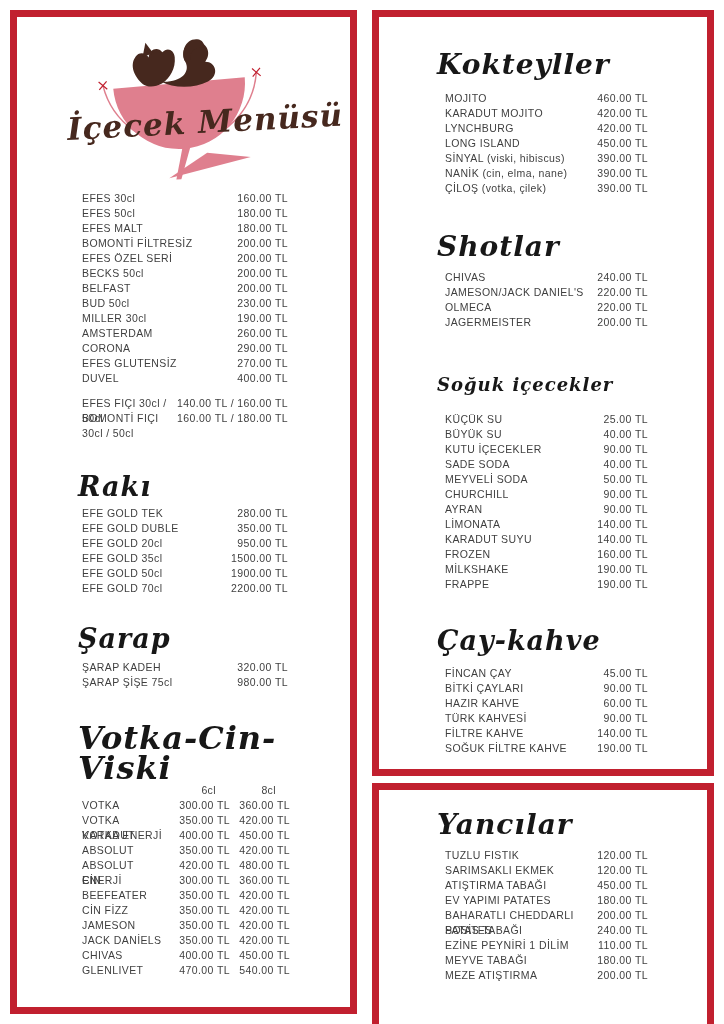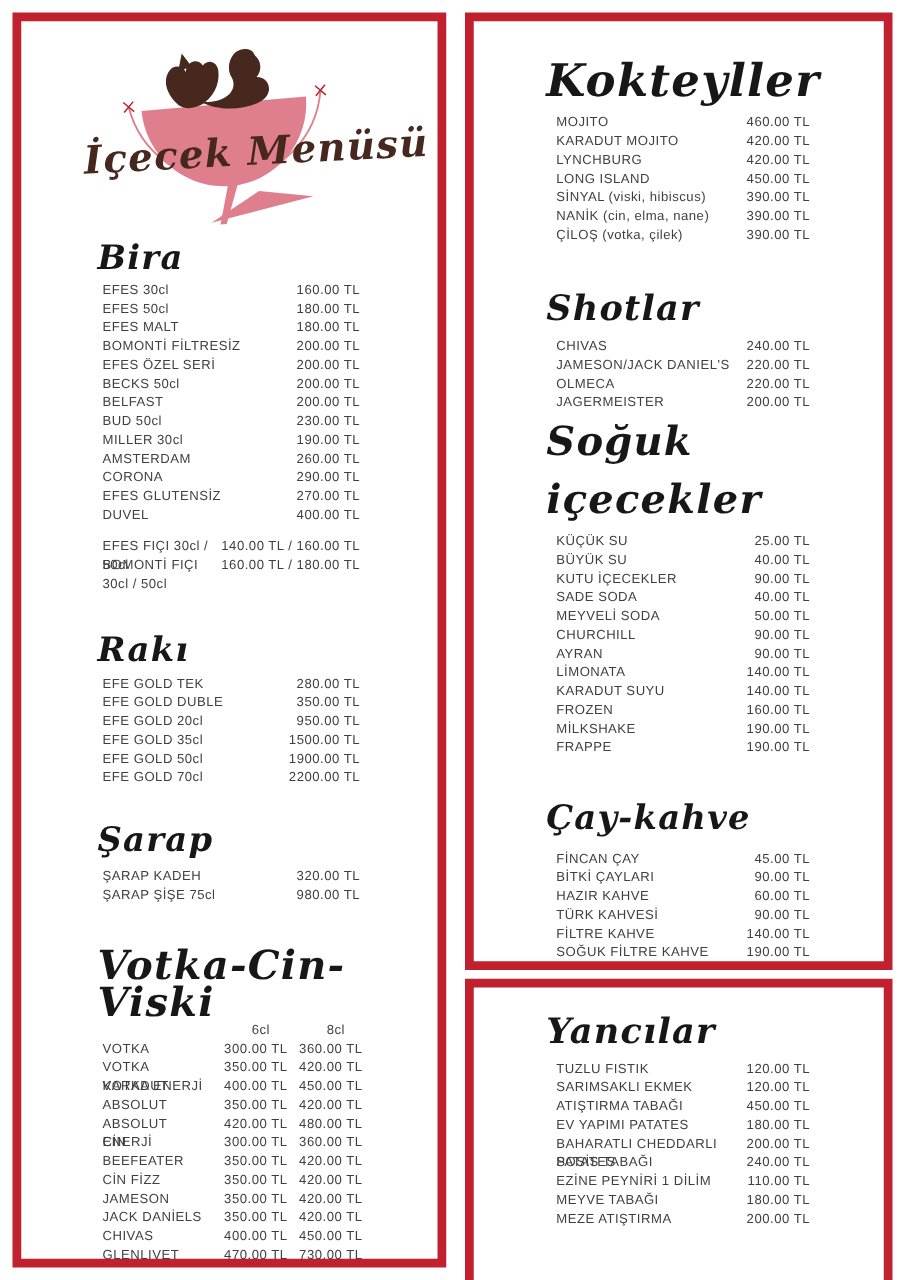--- a/index.html
+++ b/index.html
@@ -52,25 +52,25 @@
 
   .votka-table { margin-left:65px; width:208px; }
   .votka-sizes { display:flex; height:15px; line-height:15px; font-size:10.5px; color:#3f3f3f; letter-spacing:0.4px; }
   .votka-sizes .sz { width:60px; text-align:right; padding-right:14px; }
   .votka-sizes .spacer { flex:1; }
   .votka-row { display:flex; height:15px; line-height:15px; font-size:10.5px; color:#3f3f3f; letter-spacing:0.4px; }
   .votka-row .lbl { flex:1; }
   .votka-row .p1, .votka-row .p2 { width:60px; text-align:right; white-space:nowrap; }
 
   
-  .hdr-kokteyller { margin-top:26px; font-size:36px; line-height:44px; }
+  .hdr-kokteyller { margin-top:26px; font-size:28px; line-height:44px; }
   .list-kokteyller{ margin-top:4px; }
   .hdr-shotlar    { margin-top:30px; font-size:28px; line-height:42px; }
   .list-shotlar   { margin-top:2px; }
-  .hdr-soguk      { font-size:32px; line-height:46px; }
+  .hdr-soguk      { margin-top:32px; font-size:18px; line-height:46px; }
   .list-soguk     { margin-top:4px; }
   .hdr-cay        { margin-top:26px; font-size:27px; line-height:46px; }
   .list-cay       { margin-top:2px; }
   .hdr-yancilar   { margin-top:14px; font-size:28px; line-height:42px; }
   .list-yancilar  { margin-top:2px; }
 </style>
 </head>
 <body>
 
 <div class="page">
@@ -94,21 +94,20 @@
             <path d="M84,54 C76,46 72,34 79,26 C83,21 90,23 92,28 C93,20 102,17 106,24 C111,19 118,22 118,30 C118,41 112,50 103,55 C96,58 89,58 84,54 Z"></path>
             <path d="M86,27 L90,13 L97,24 Z"></path>
             <path d="M102,53 C122,56 133,46 128,35 C124,26 130,14 141,16 C152,18 155,30 148,37 C159,38 161,52 149,57 C135,63 114,61 102,53 Z"></path>
             <path d="M128,35 C124,26 130,12 142,14 C147,15 149,19 148,23 C140,20 133,26 133,34 Z"></path>
           </g>
         </g>
       </svg>
       <div class="logo-title">İçecek Menüsü</div>
     </div>
 
-    <div class="script-header hdr-bira">Bira</div>
     <ul class="menu-list list-bira">
 
         <li class="menu-row">
           <span class="label">EFES 30cl</span>
           <span class="price">160.00 TL</span>
         </li>
 
         <li class="menu-row">
           <span class="label">EFES 50cl</span>
           <span class="price">180.00 TL</span>
@@ -301,21 +300,21 @@
 
           <div class="votka-row">
             <span class="lbl">CHIVAS</span>
             <span class="p1">400.00 TL</span>
             <span class="p2">450.00 TL</span>
           </div>
 
           <div class="votka-row">
             <span class="lbl">GLENLIVET</span>
             <span class="p1">470.00 TL</span>
-            <span class="p2">730.00 TL</span>
+            <span class="p2">540.00 TL</span>
           </div>
         </div>
     </div>
   </div>
 
   <div class="panel panel-right">
 
     <div class="script-header hdr-kokteyller">Kokteyller</div>
     <ul class="menu-list list-kokteyller">
 

